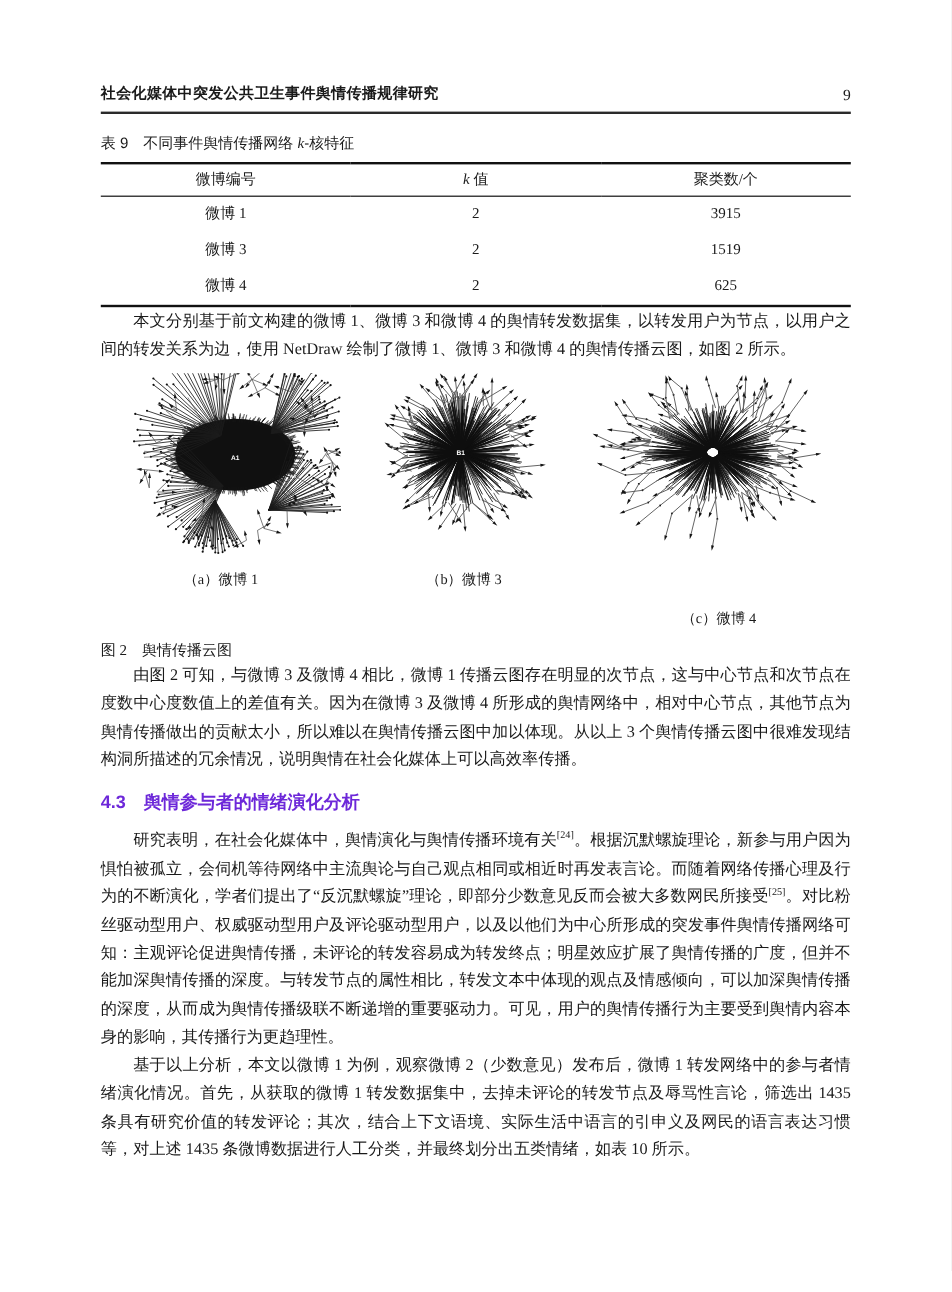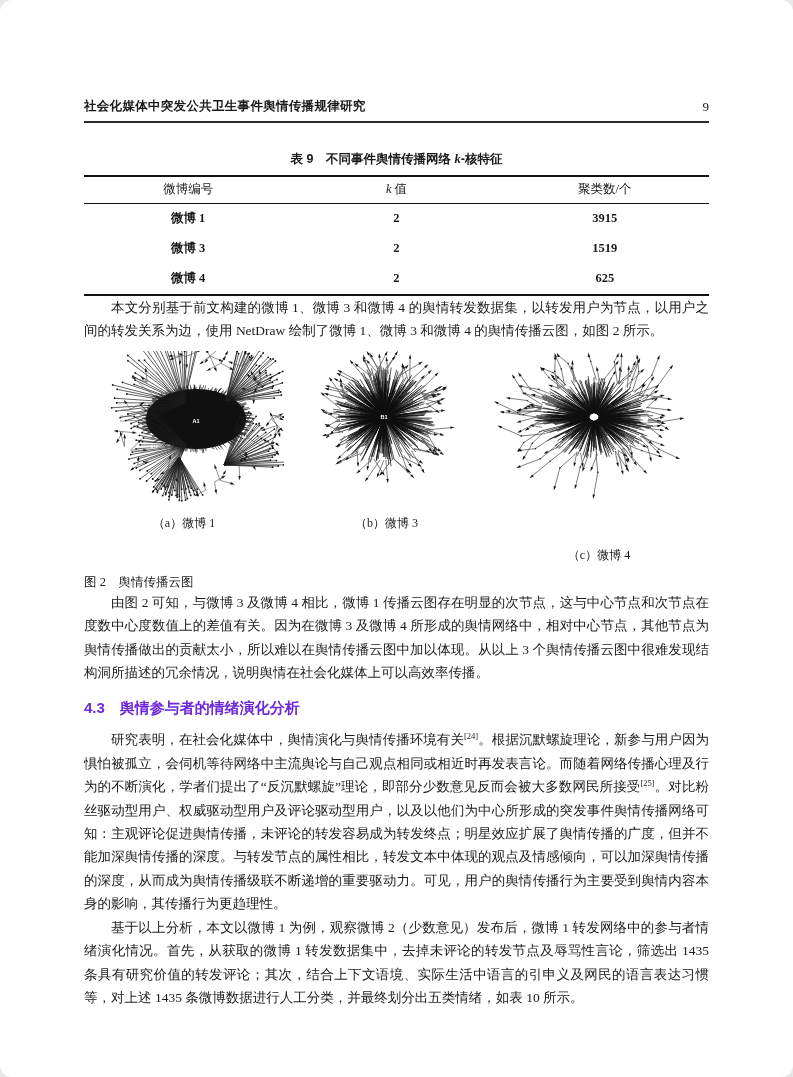--- a/index.html
+++ b/index.html
@@ -2,25 +2,24 @@
 <html><head>
 <meta charset="utf-8">
 <style>
   html,body{margin:0;padding:0;background:#e8e8e8;}
   .page{
     position:relative;
     width:793px;height:1077px;
     margin:0 auto;
     background:#ffffff;
     box-sizing:border-box;
-    padding:98px 84px 0 84px;
+    padding:70px 84px 0 84px;
     overflow:hidden;
     color:#1a1a1a;
     font-family:"Liberation Serif","DejaVu Serif",serif;
-    border-radius:12px;
   }
   
   .running-header{
     display:flex;justify-content:space-between;align-items:flex-end;
     border-bottom:2px solid #2a2a2a;
     padding-bottom:6px;
   }
   .running-title{
     font-family:"Liberation Sans","DejaVu Sans",sans-serif;
     font-weight:bold;font-size:12.5px;letter-spacing:.3px;
@@ -30,39 +29,38 @@
   p.body{
     margin:0;
     font-size:13.5px;line-height:23.4px;
     text-align:justify;
     text-indent:2em;
   }
   sup.ref{font-size:8.5px;line-height:0;vertical-align:super;}
   .p-intro{margin-top:20px;}
   
   .table-title{
-    margin-top:28px;
-    text-align:center;
+    margin-top:16px;
     font-family:"Liberation Sans","DejaVu Sans",sans-serif;
-    font-weight:bold;font-size:12.5px;
+    font-weight:normal;font-size:12.5px;
   }
   .table-title .tt-label{margin-right:1em;}
   table.ktable{
     width:100%;margin-top:7px;
     border-collapse:collapse;
     border-top:2px solid #111;
     border-bottom:2px solid #111;
     font-size:12.5px;
   }
   table.ktable th{
     font-weight:normal;
     border-bottom:1px solid #111;
     padding:4px 0 5px;
   }
-  table.ktable td{padding:6px 0 7px;font-weight:bold;}
+  table.ktable td{padding:6px 0 7px;}
   table.ktable th,table.ktable td{text-align:center;width:33.3%;}
   .ital{font-style:italic;font-family:"Liberation Serif","DejaVu Serif",serif;}
   .h-cloud{margin-top:17px;}
   
   figure.fig2{margin:8px 0 0;}
   .fig-row{display:flex;justify-content:space-between;align-items:flex-start;}
   .fig-panel{position:relative;}
   .fig-panel svg{display:block;background:#fff;}
   .net-label{
     fill:#ffffff;font:bold 5.5px "Liberation Sans","DejaVu Sans",sans-serif;

